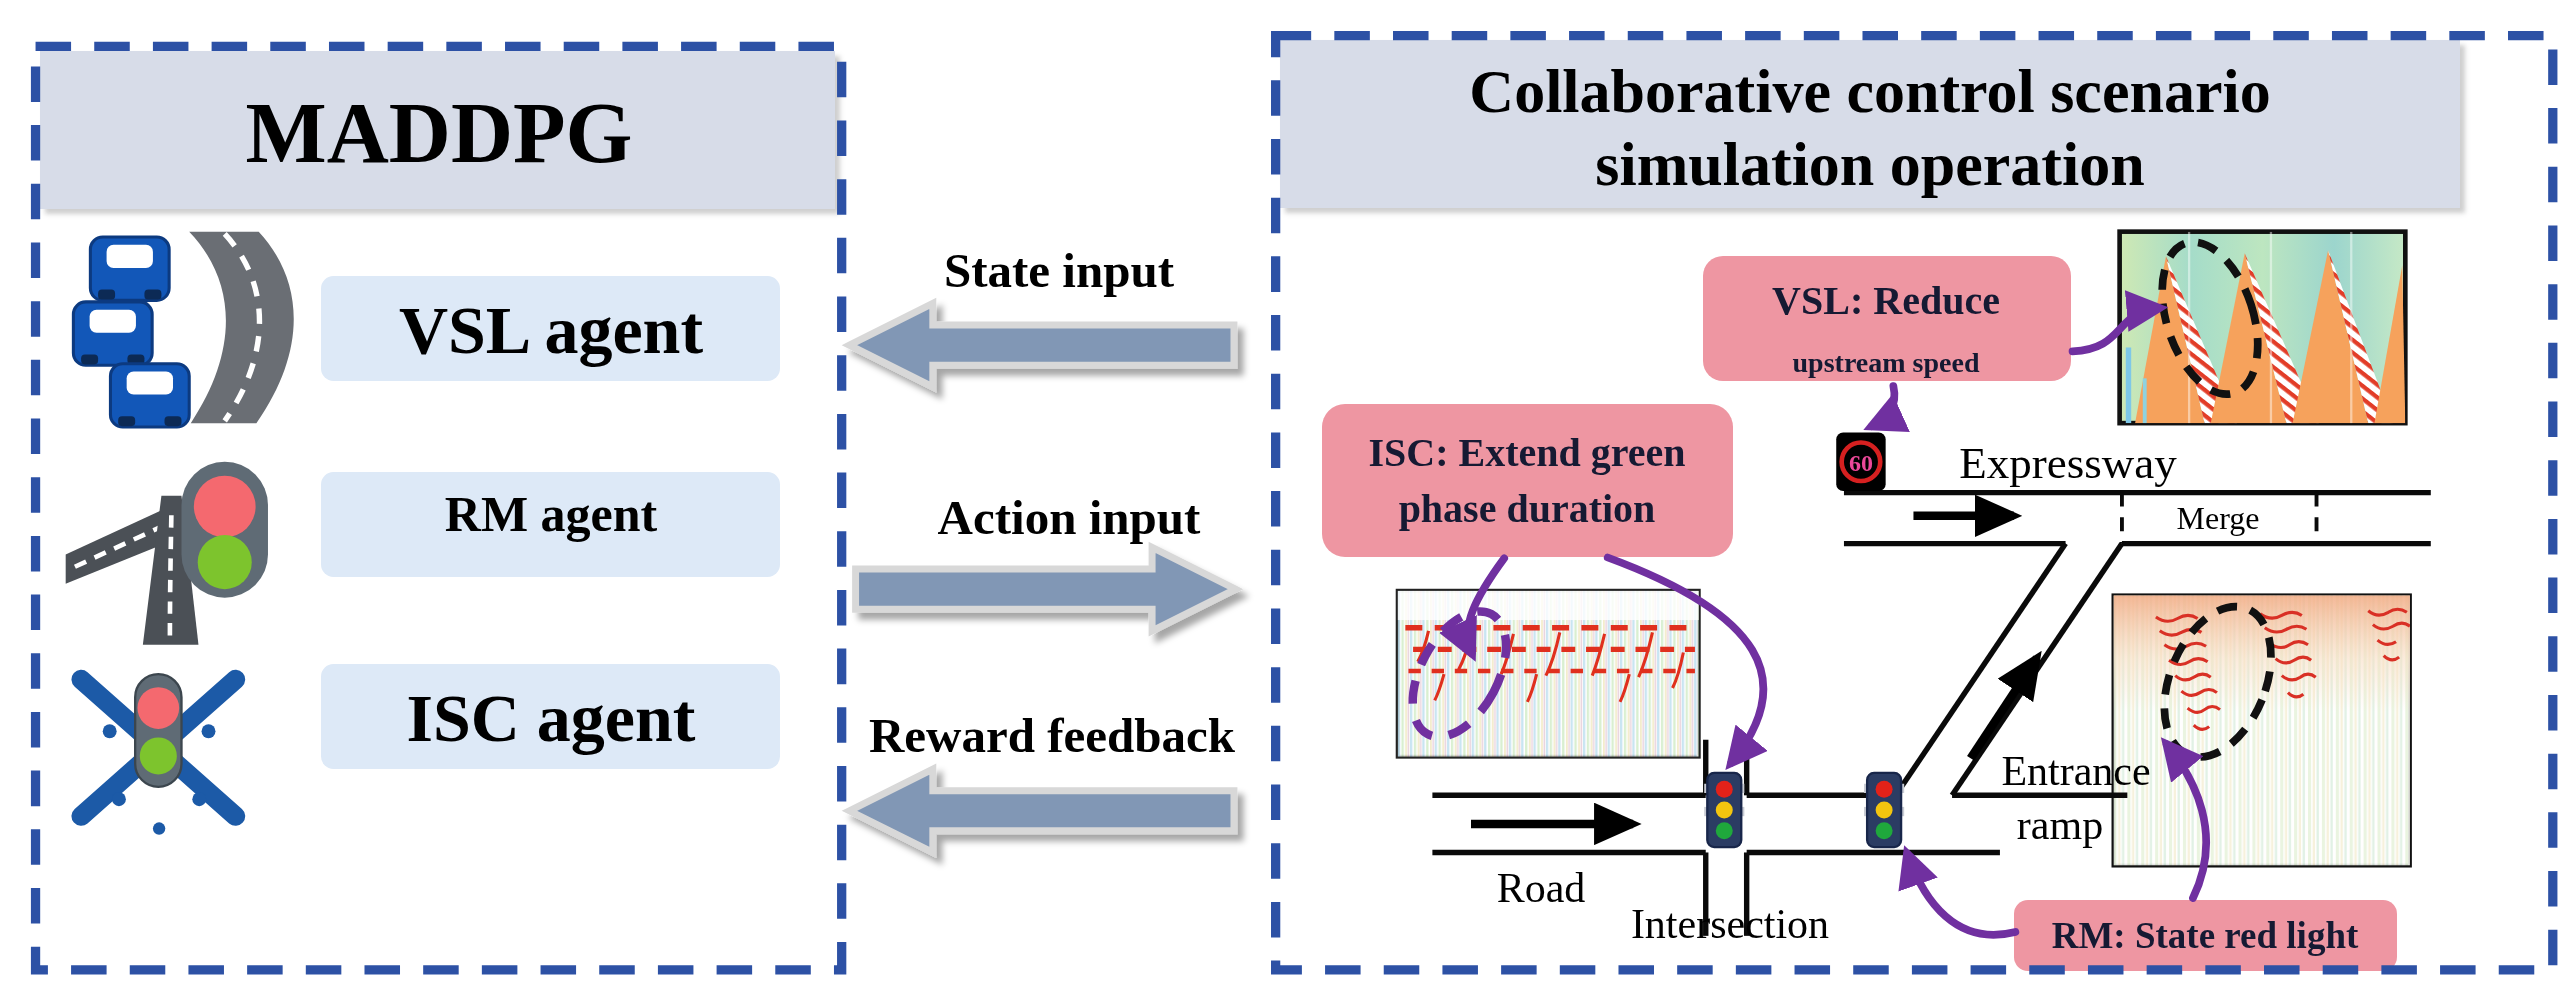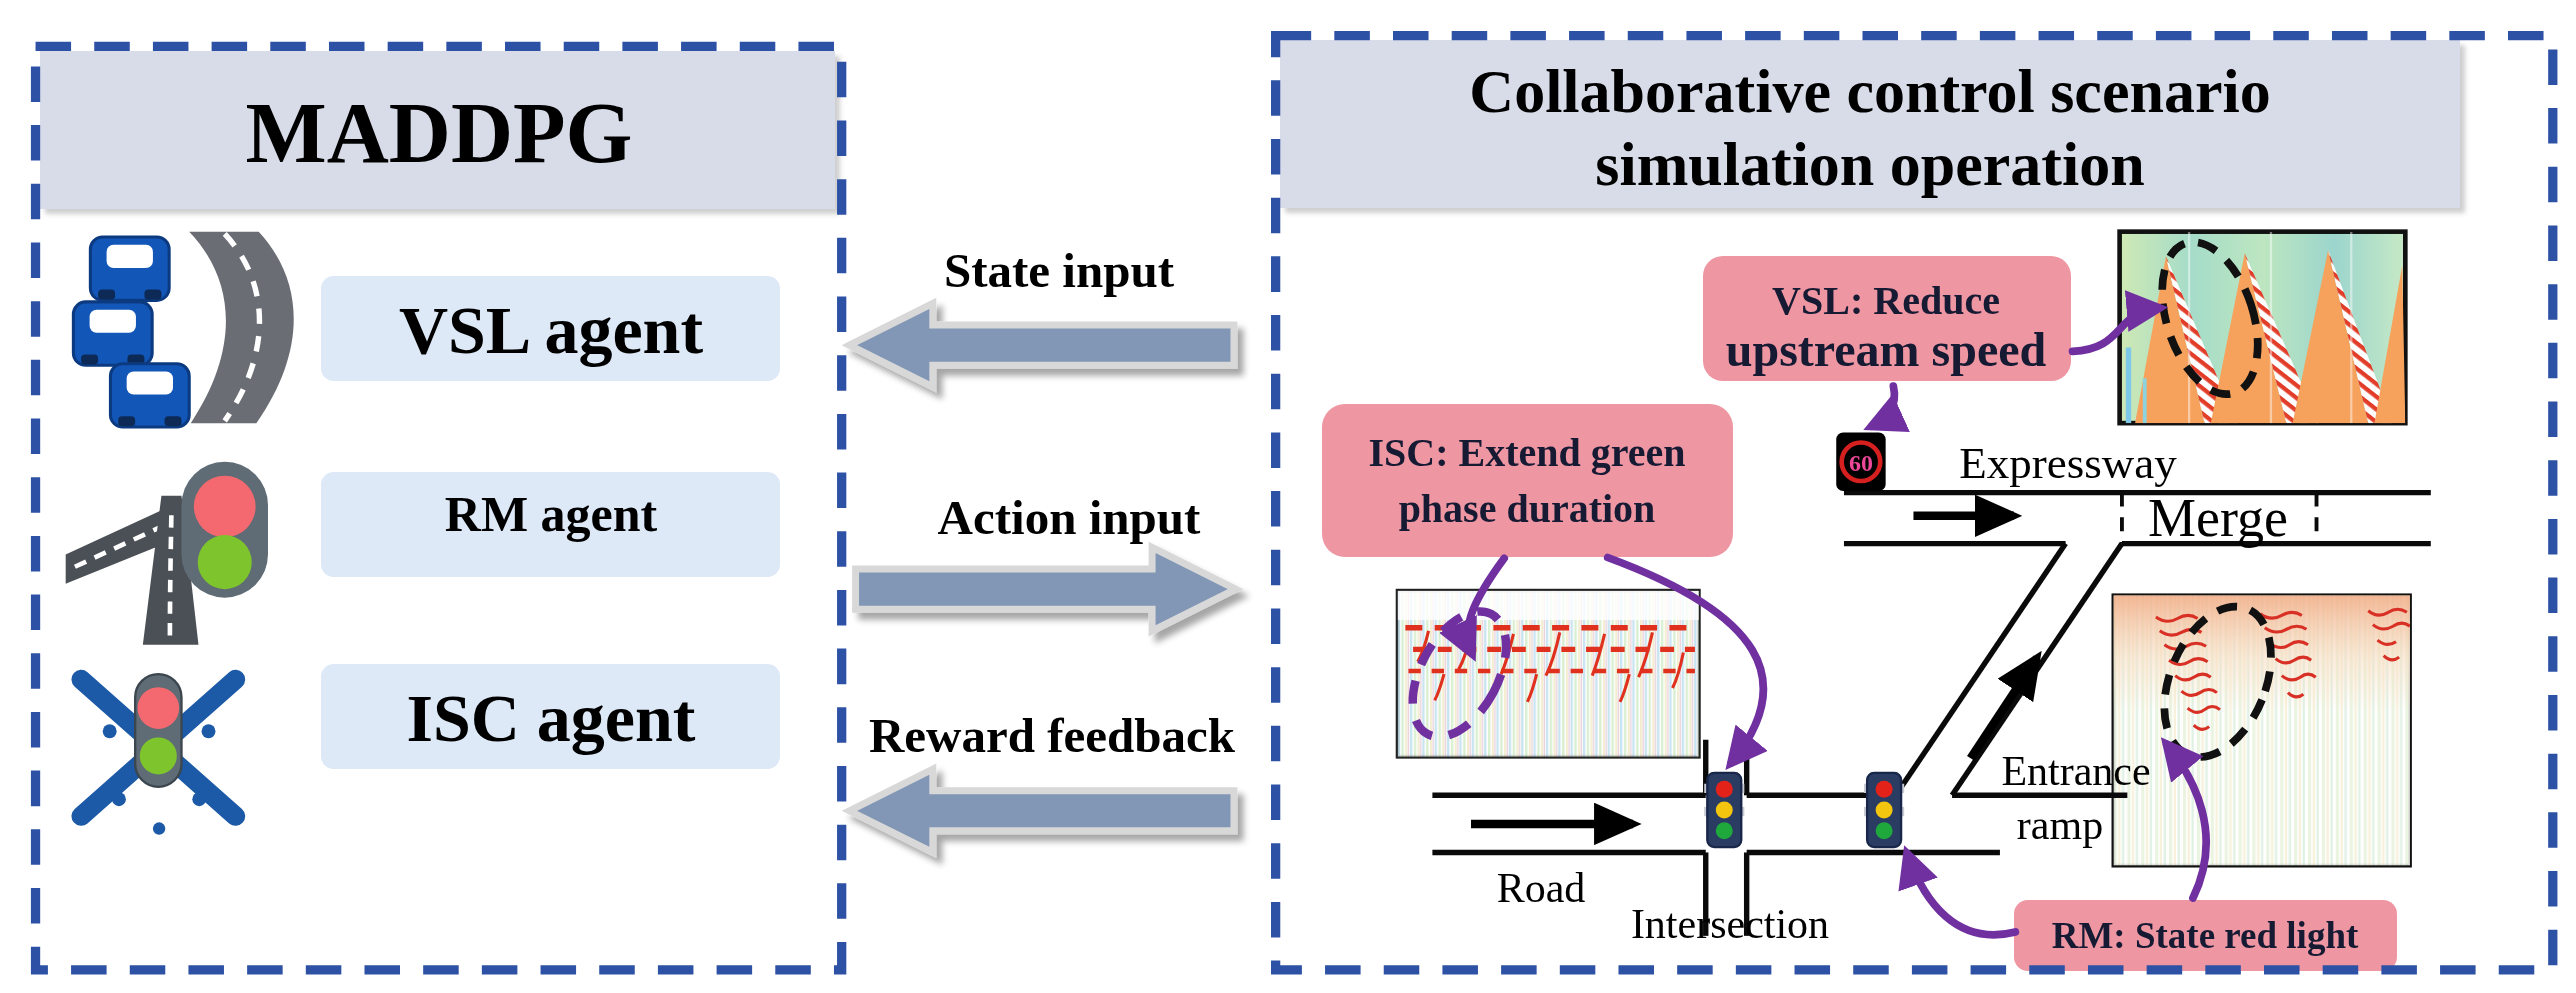--- a/index.html
+++ b/index.html
@@ -288,29 +288,29 @@
   <div class="abs txt ctr t-title" style="left:551px;top:718px;font-size:68px;">ISC agent</div>
 
   <div class="abs txt ctr t-flow" style="left:1059px;top:270px;">State input</div>
   <div class="abs txt ctr t-flow" style="left:1069px;top:517px;">Action input</div>
   <div class="abs txt ctr t-flow" style="left:1052px;top:735px;text-align:right;">Reward feedback</div>
 
   <div class="abs txt ctr t-title" style="left:1870px;top:91px;font-size:62px;">Collaborative control scenario</div>
   <div class="abs txt ctr t-title" style="left:1870px;top:164px;font-size:62px;">simulation operation</div>
 
   <div class="abs txt ctr t-callout" style="left:1886px;top:300px;font-size:40px;text-align:center;">VSL: Reduce</div>
-  <div class="abs txt ctr t-callout" style="left:1886px;top:349px;font-size:48px;">upstream speed</div>
+  <div class="abs txt ctr t-callout" style="left:1886px;top:363px;font-size:28px;">upstream speed</div>
 
   <div class="abs txt ctr t-callout" style="left:1527px;top:452px;font-size:40px;">ISC: Extend green</div>
   <div class="abs txt ctr t-callout" style="left:1527px;top:508px;font-size:40px;">phase duration</div>
 
   <div class="abs txt ctr t-callout" style="left:2205px;top:935px;font-size:37px;">RM: State red light</div>
 
   <div class="abs txt ctr t-road" style="left:2068px;top:463px;font-size:45px;">Expressway</div>
-  <div class="abs txt ctr t-road" style="left:2218px;top:518px;font-size:54px;">Merge</div>
+  <div class="abs txt ctr t-road" style="left:2218px;top:518px;font-size:32px;">Merge</div>
   <div class="abs txt ctr t-road" style="left:1541px;top:888px;font-size:42px;">Road</div>
   <div class="abs txt ctr t-road" style="left:1730px;top:924px;font-size:42px;">Intersection</div>
   <div class="abs txt ctr t-road" style="left:2076px;top:771px;font-size:42px;">Entrance</div>
   <div class="abs txt ctr t-road" style="left:2060px;top:825px;font-size:42px;">ramp</div>
 
   <div class="abs txt ctr" style="left:1861px;top:463px;font-size:24px;font-weight:bold;color:#ec4899;">60</div>
 </div>
 
 
 </body></html>

